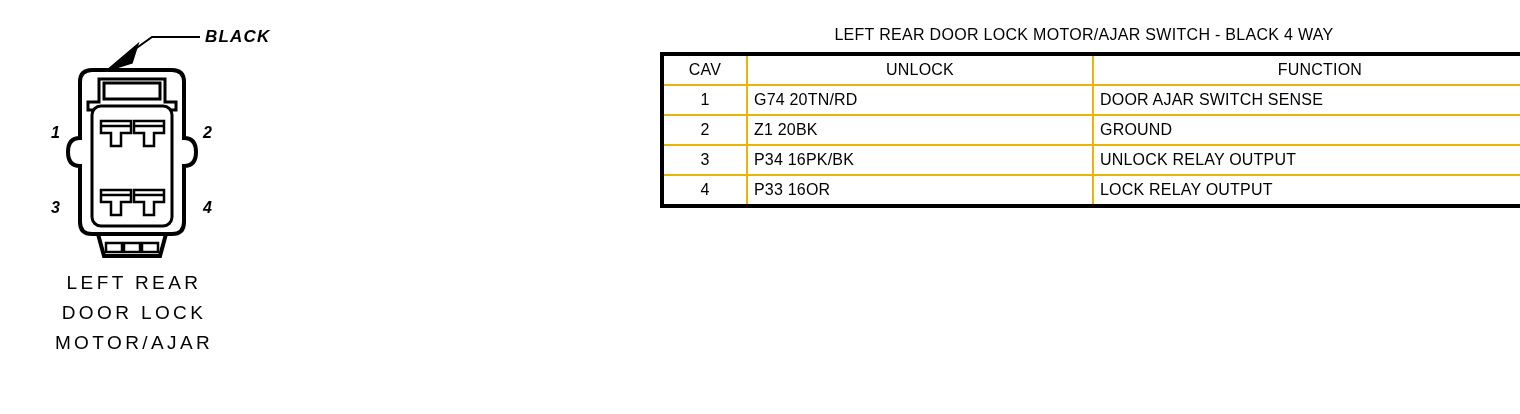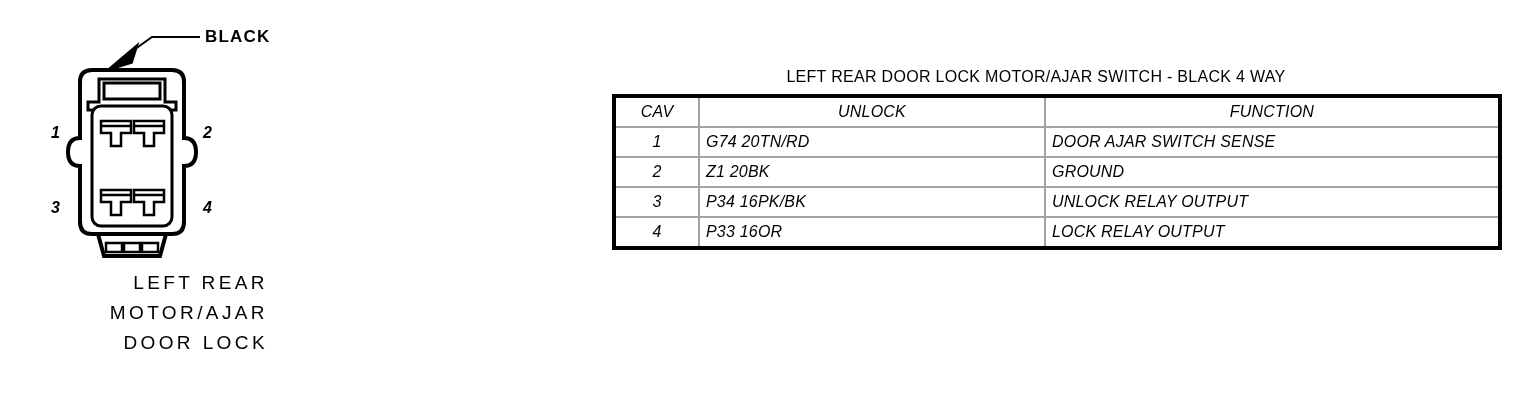--- a/index.html
+++ b/index.html
@@ -29,20 +29,21 @@
     left: 0;
     top: 0;
   }
 
   .conn-label {
     position: absolute;
     font-size: 17px;
     font-weight: bold;
     letter-spacing: 1.2px;
     white-space: nowrap;
+    font-style: italic;
   }
   #black-label {
     left: 205px;
     top: 27px;
   }
 
   .pin-num {
     position: absolute;
     font-size: 16px;
     font-weight: bold;
@@ -52,59 +53,57 @@
   #pin-1 { left: 51px;  top: 124px; }
   #pin-2 { left: 203px; top: 124px; }
   #pin-3 { left: 51px;  top: 199px; }
   #pin-4 { left: 203px; top: 199px; }
 
   #connector-caption {
     position: absolute;
     left: 0;
     top: 268px;
     width: 268px;
-    text-align: right;
+    text-align: center;
     font-size: 19px;
     letter-spacing: 3.4px;
     line-height: 30px;
     white-space: nowrap;
   }
   #connector-caption div { width: 100%; }
 
   
   #table-panel {
     position: absolute;
-    left: 612px;
+    left: 660px;
     top: 26px;
     width: 848px;
-    margin-top: 42px;
   }
   #table-title {
     font-size: 16px;
     letter-spacing: 0.3px;
     text-align: center;
     white-space: nowrap;
     margin-bottom: 8px;
   }
   #pinout-table {
     border-collapse: collapse;
     width: 848px;
     border: 4px solid #000;
     table-layout: fixed;
   }
   #pinout-table td, #pinout-table th {
-    border: 2px solid #a3a3a3;
+    border: 2px solid #eab308;
     height: 28px;
     padding: 0 6px;
     font-size: 16px;
     font-weight: normal;
     letter-spacing: 0.2px;
     white-space: nowrap;
     overflow: hidden;
-    font-style: italic;
   }
   .col-cav      { width: 70px;  text-align: center; }
   .col-circuit  { width: 332px; }
   .col-function { width: 440px; }
   thead .col-circuit,
   thead .col-function { text-align: center; }
 </style>
 </head>
 <body>
 
@@ -162,22 +161,22 @@
 
   <div class="conn-label" id="black-label">BLACK</div>
 
   <div class="pin-num" id="pin-1">1</div>
   <div class="pin-num" id="pin-2">2</div>
   <div class="pin-num" id="pin-3">3</div>
   <div class="pin-num" id="pin-4">4</div>
 
   <div id="connector-caption">
     <div>LEFT REAR</div>
+    <div>DOOR LOCK</div>
     <div>MOTOR/AJAR</div>
-    <div>DOOR LOCK</div>
   </div>
 </div>
 
 <div id="table-panel">
 
   <div id="table-title">LEFT REAR DOOR LOCK MOTOR/AJAR SWITCH - BLACK 4 WAY</div>
 
   <table id="pinout-table">
     <thead>
       <tr>

